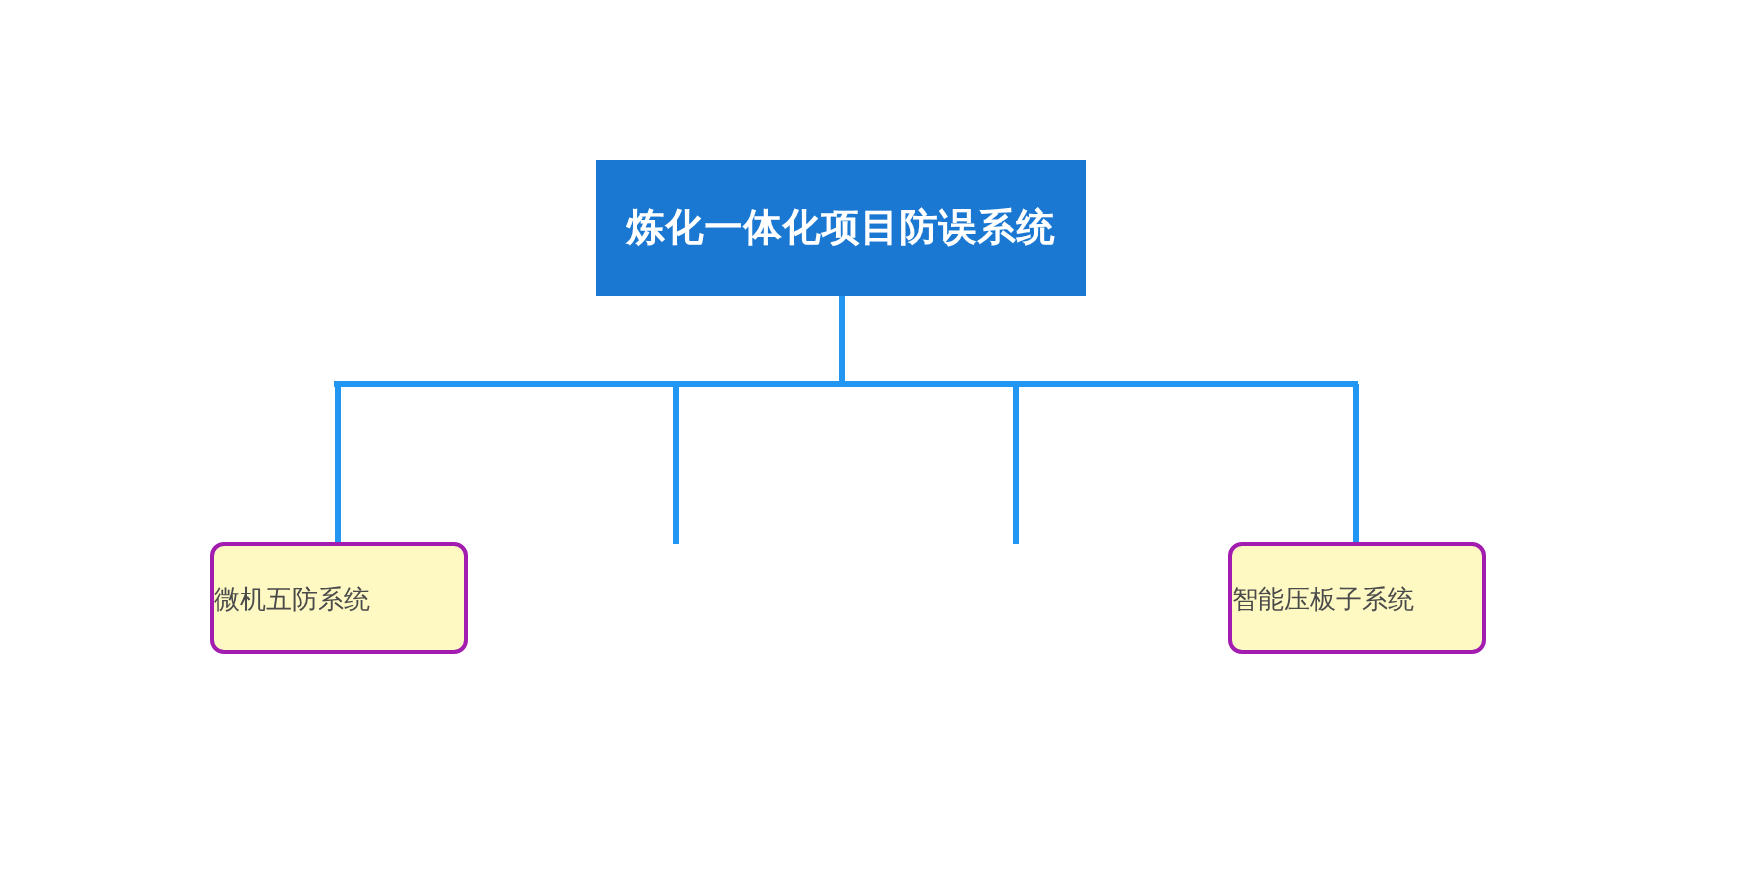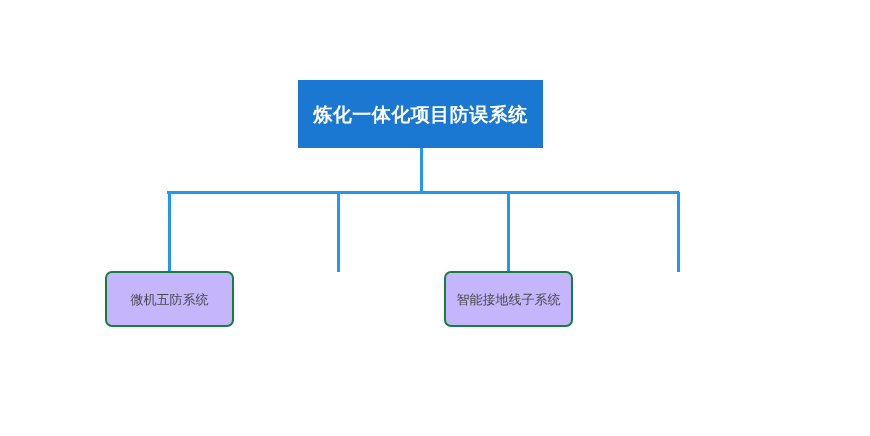--- a/index.html
+++ b/index.html
@@ -47,26 +47,25 @@
     letter-spacing: 0.5px;
     line-height: 1;
     white-space: nowrap;
   }
   
   .node-child {
     position: absolute;
     top: 271px;
     width: 129px;
     height: 56px;
-    background: #c4b5fd;
-    border: 2px solid #15803d;
+    background: #fef9c3;
+    border: 2px solid #a21caf;
     border-radius: 7px;
     display: flex;
     align-items: center;
-    justify-content: center;
     box-sizing: border-box;
   }
   .node-child .node-label {
     color: #4a4a4a;
     font-size: 13px;
     font-weight: normal;
     line-height: 1;
     white-space: nowrap;
   }
   .child-0 { left: 105px; }
@@ -93,18 +92,18 @@
 
   <div class="node-root">
     <span class="node-label">炼化一体化项目防误系统</span>
   </div>
 
   <div class="node-child child-0">
     <span class="node-label">微机五防系统</span>
   </div>
 
 
-  <div class="node-child child-2">
-    <span class="node-label">智能接地线子系统</span>
+
+  <div class="node-child child-3">
+    <span class="node-label">智能压板子系统</span>
   </div>
-
 
 </div>
 
 </body></html>

